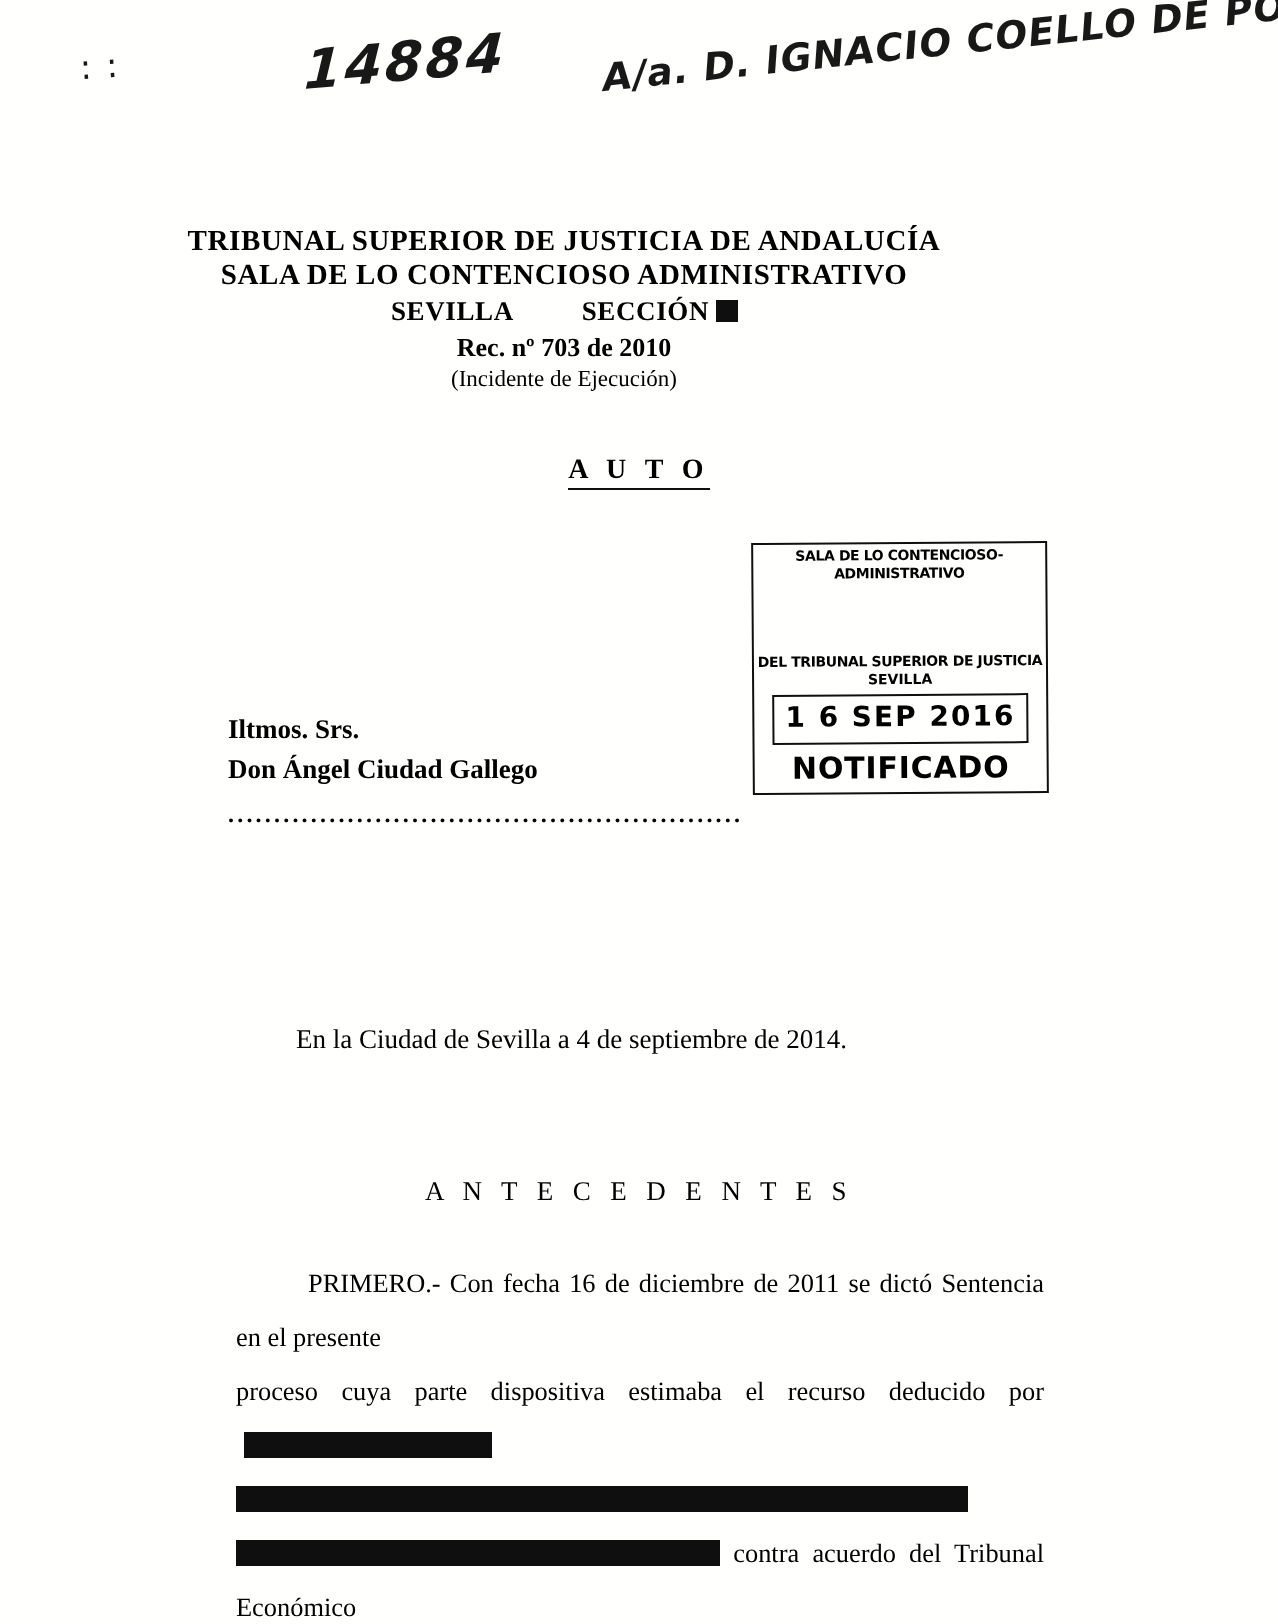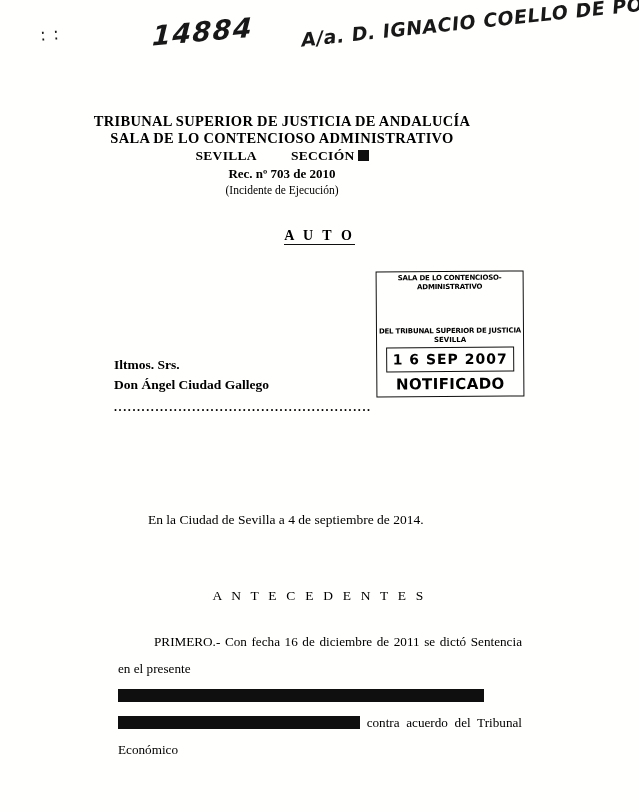--- a/index.html
+++ b/index.html
@@ -244,37 +244,38 @@
     <div class="l5">(Incidente de Ejecución)</div>
   </div>
 
   <div id="auto-title"><span class="u">A U T O</span></div>
 
   <div id="stamp">
     <div class="s-l1">SALA DE LO CONTENCIOSO-ADMINISTRATIVO</div>
     <div class="s-l2">DEL TRIBUNAL SUPERIOR DE JUSTICIA</div>
     <div class="s-l3">SEVILLA</div>
     <div class="s-date-wrap">
-      <div class="s-date">1 6 SEP 2007</div>
+      <div class="s-date">1 6 SEP 2016</div>
     </div>
     <div class="s-notif">NOTIFICADO</div>
   </div>
 
   <div id="judges">
     <div>Iltmos. Srs.</div>
     <div>Don Ángel Ciudad Gallego</div>
     <div class="dashes">........................................................</div>
   </div>
 
   <div id="placedate">En la Ciudad de Sevilla a 4 de septiembre de 2014.</div>
 
   <div id="antecedentes">A N T E C E D E N T E S</div>
 
   <div id="body">
     <span class="indent"></span><span>PRIMERO.- Con fecha 16 de diciembre de 2011 se dictó Sentencia en el presente</span>
+    <span class="line2"><span>proceso cuya parte dispositiva estimaba el recurso deducido por</span><span class="blk" id="blk-1"></span></span>
     <span class="line3"><span class="blk" id="blk-2"></span></span>
     <span class="line3"><span class="blk" id="blk-3"></span> <span>contra acuerdo del Tribunal Económico</span></span>
     
     
     
   </div>
 
 </div>
 
 </body></html>

